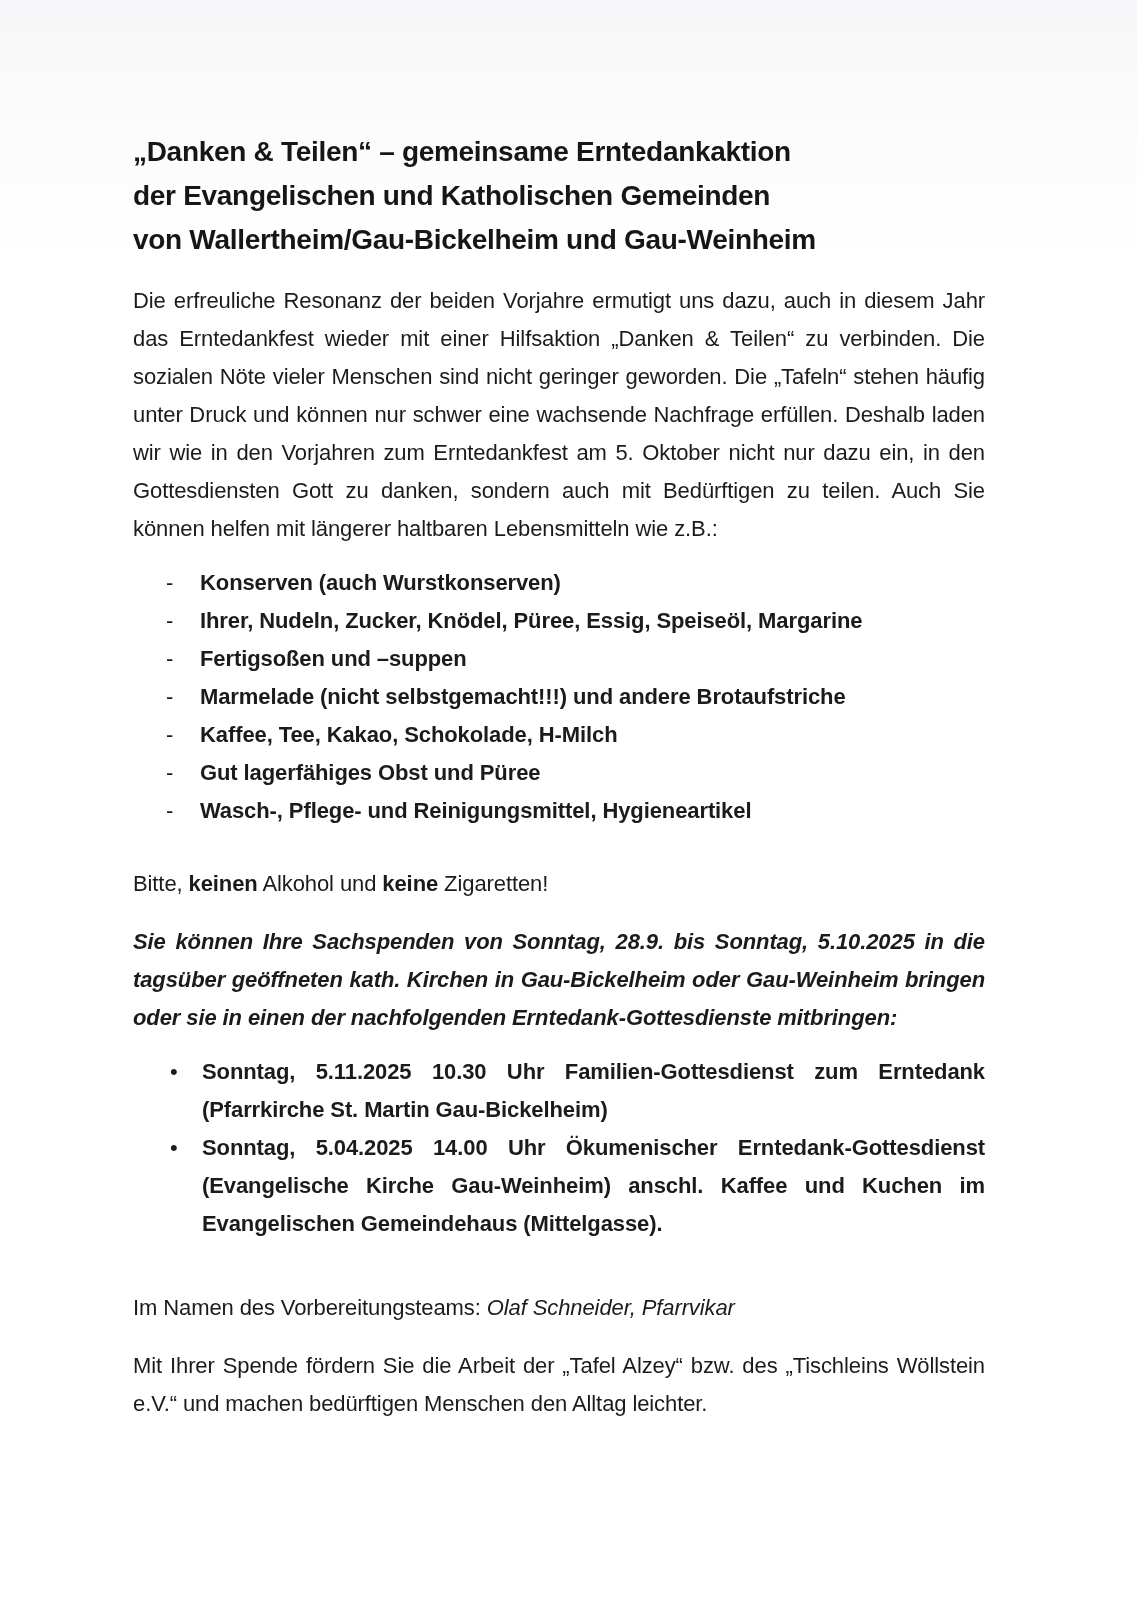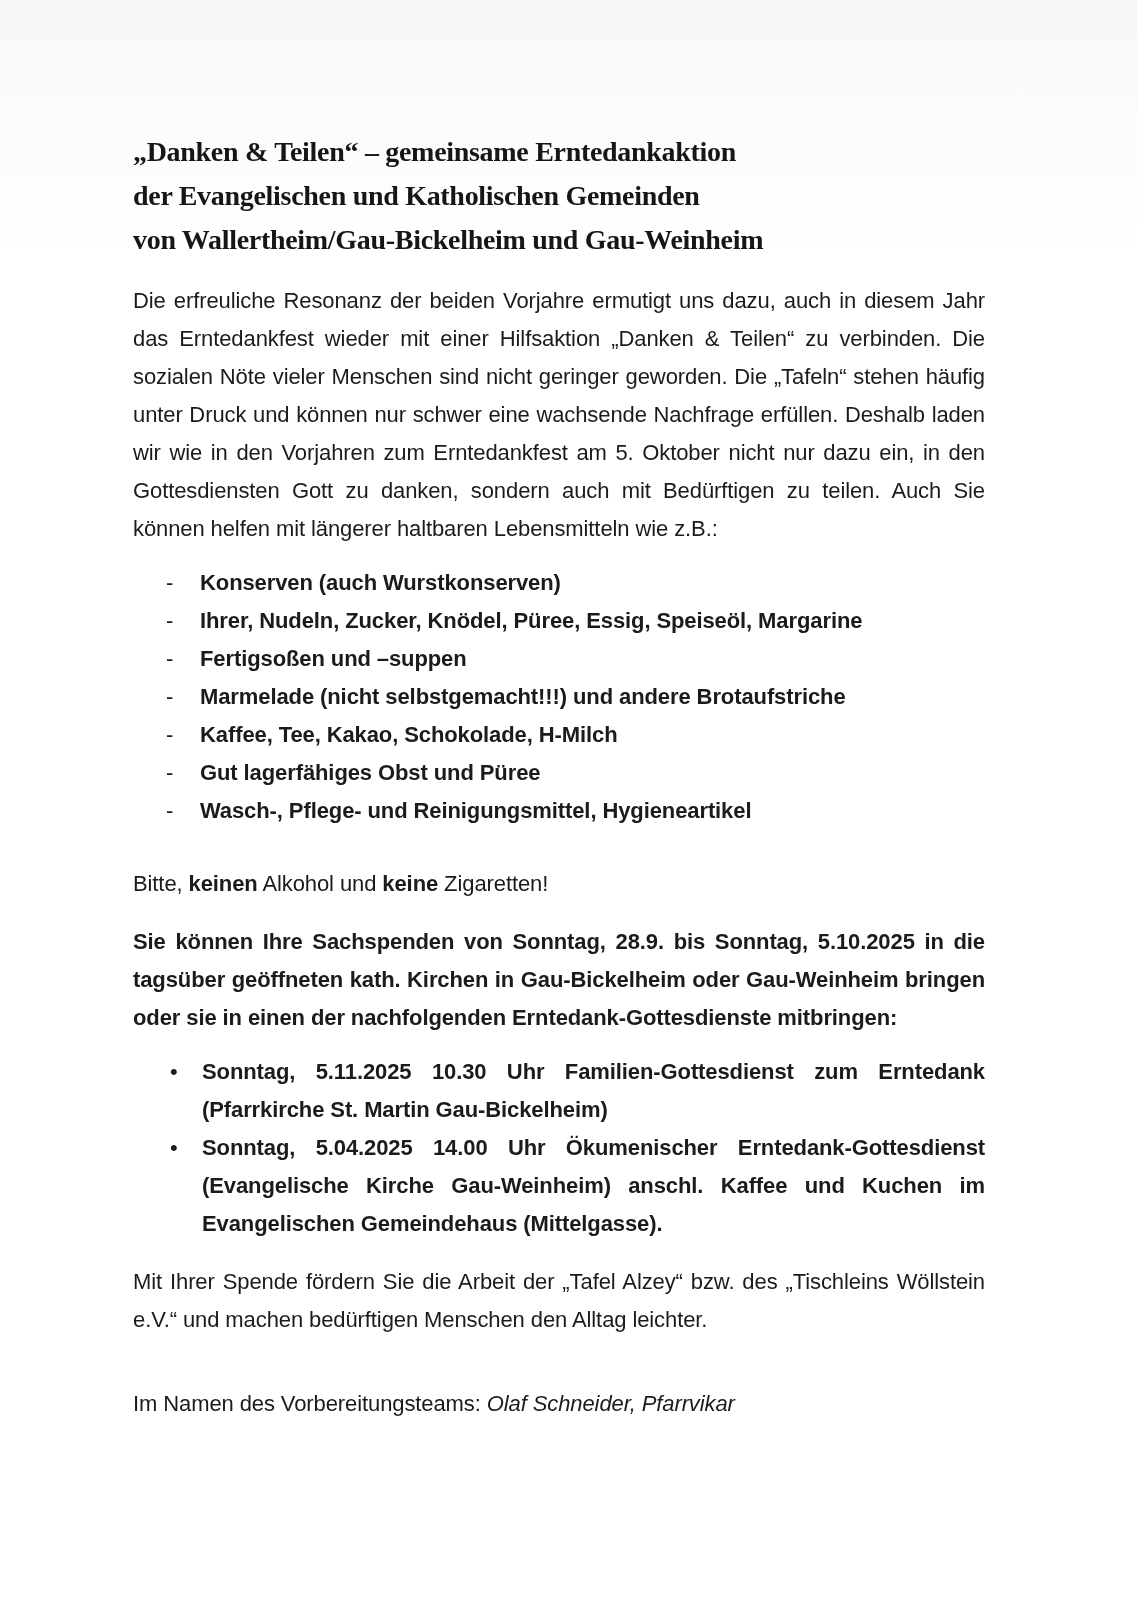--- a/index.html
+++ b/index.html
@@ -16,32 +16,31 @@
     width: 1137px;
     height: 1600px;
     padding: 130px 152px 0 133px;
   }
   .doc-title {
     font-size: 28px;
     font-weight: 700;
     line-height: 44px;
     letter-spacing: -0.3px;
     color: #161616;
-    font-family: Liberation Serif, serif;
   }
   .body-text {
     font-size: 22px;
     line-height: 38px;
     letter-spacing: -0.1px;
   }
   .para {
     margin: 20px 0 0 0;
     text-align: justify;
   }
-  .para.bold { font-weight: 700; }
+  .para.bold { font-weight: 700; font-style: italic; }
   .note-line { margin: 35px 0 0 0; }
   .note-line .b { font-weight: 700; }
   ul.doc-list {
     list-style: none;
     margin: 16px 0 0 0;
     padding: 0 0 0 33px;
   }
   ul.doc-list li {
     display: flex;
     align-items: flex-start;
@@ -114,17 +113,17 @@
     <li>
       <span class="marker">•</span>
       <span class="li-text">Sonntag, 5.11.2025 10.30 Uhr Familien-Gottesdienst zum Erntedank (Pfarrkirche St. Martin Gau-Bickelheim)</span>
     </li>
     <li>
       <span class="marker">•</span>
       <span class="li-text">Sonntag, 5.04.2025 14.00 Uhr Ökumenischer Erntedank-Gottesdienst (Evangelische Kirche Gau-Weinheim) anschl. Kaffee und Kuchen im Evangelischen Gemeindehaus (Mittelgasse).</span>
     </li>
   </ul>
 
+  <p class="body-text signature"><span>Im Namen des Vorbereitungsteams: </span><span class="sig-name">Olaf Schneider, Pfarrvikar</span></p>
+
   <p class="body-text para">Mit Ihrer Spende fördern Sie die Arbeit der „Tafel Alzey“ bzw. des „Tischleins Wöllstein e.V.“ und machen bedürftigen Menschen den Alltag leichter.</p>
-
-  <p class="body-text signature"><span>Im Namen des Vorbereitungsteams: </span><span class="sig-name">Olaf Schneider, Pfarrvikar</span></p>
 
 </div>
 
 </body></html>

